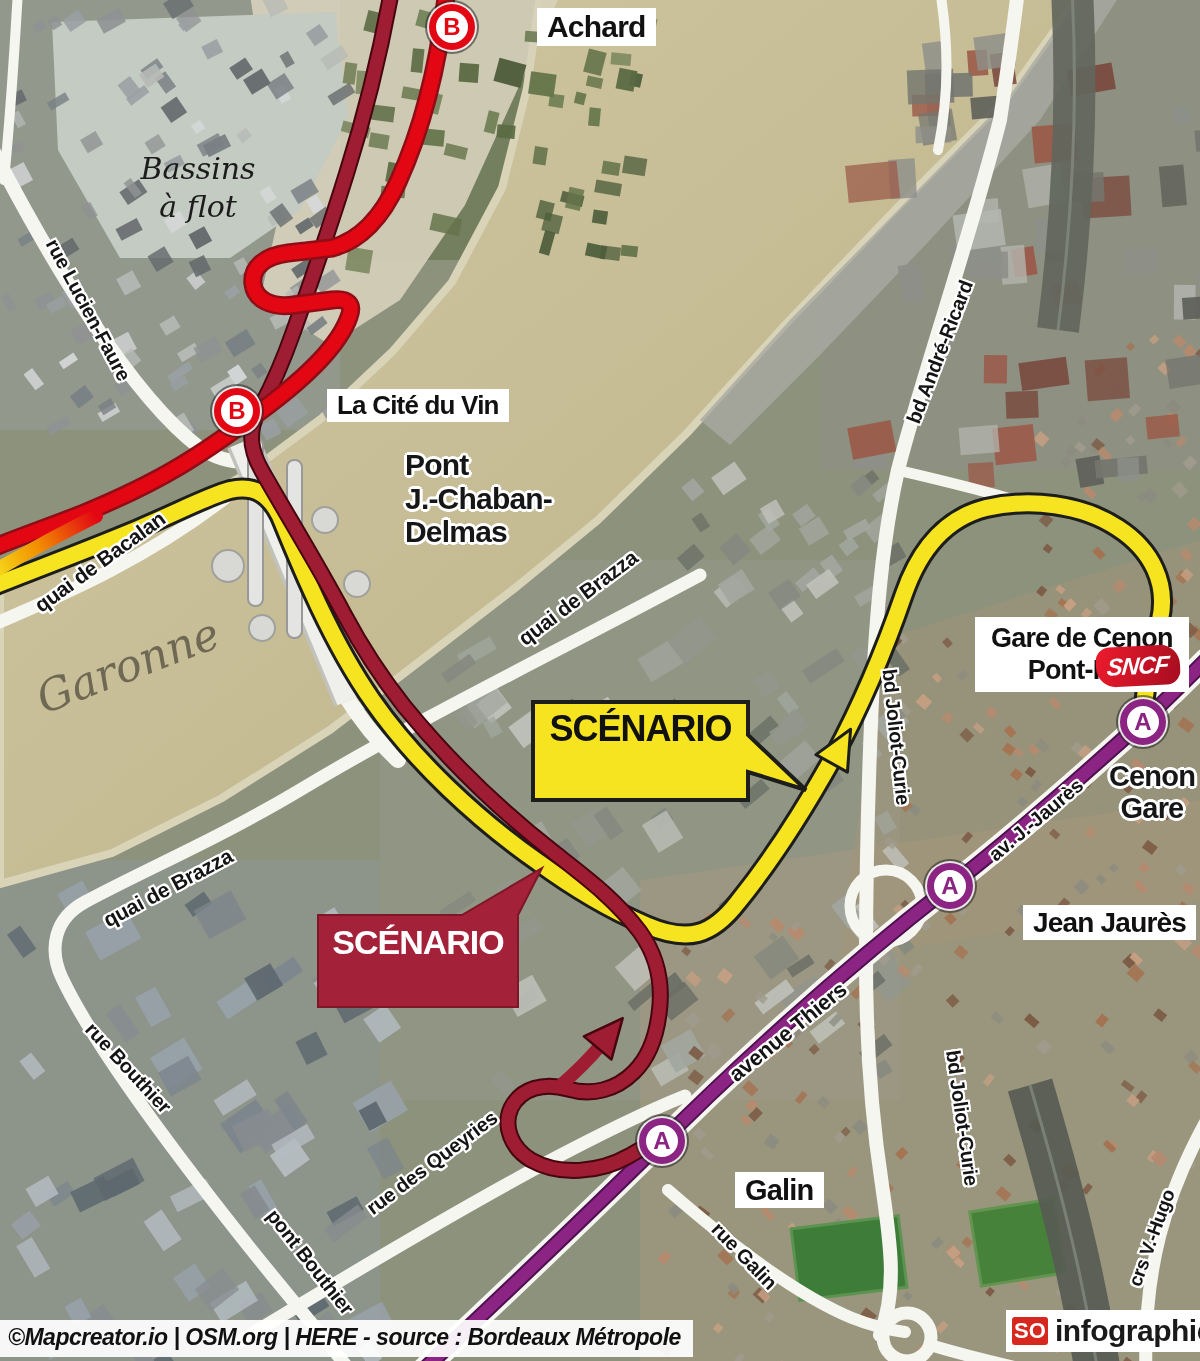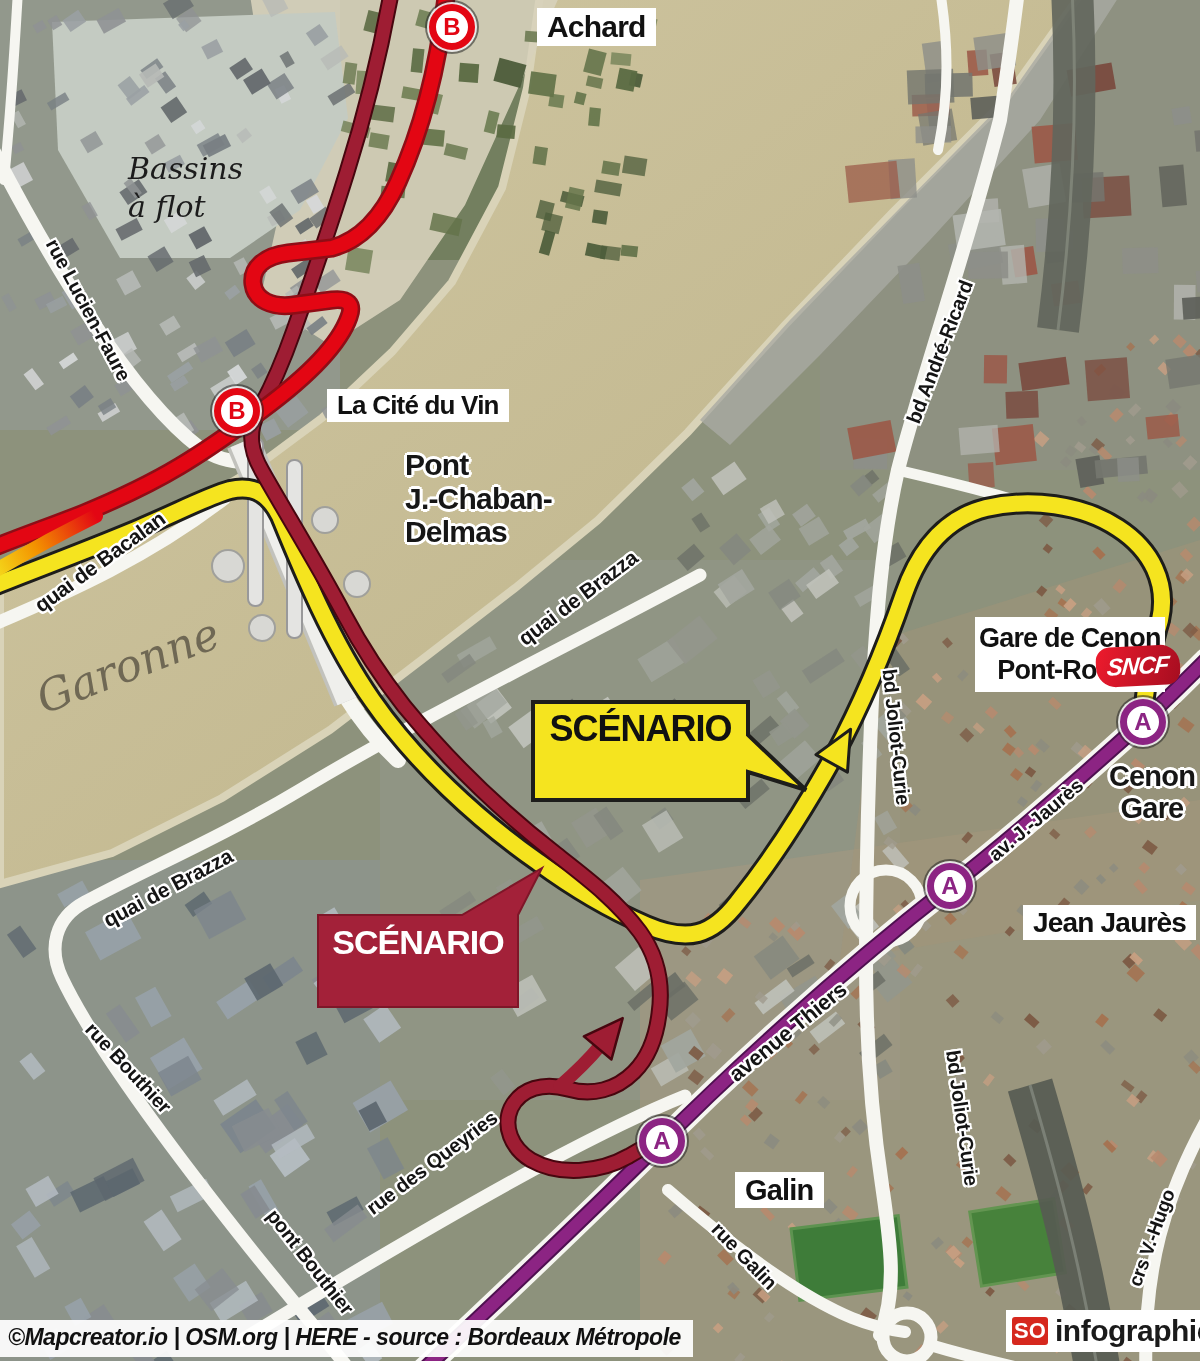--- a/index.html
+++ b/index.html
@@ -734,33 +734,33 @@
   </g>
 
   <g id="callout-shapes">
     <path d="M 533,702 L 748,702 L 748,735 L 806,790 L 748,772 L 748,800 L 533,800 Z" fill="#f5e41f" stroke="#1d1d1b" stroke-width="4"></path>
     <path d="M 318,915 L 462,915 L 542,868 L 518,915 L 518,1007 L 318,1007 Z" fill="#a32139" stroke="#7e1628" stroke-width="2"></path>
   </g>
 </svg>
 
 <div id="overlay">
 
-  <div class="serifit" style="position:absolute;left:128px;top:150px;width:140px;font-size:30px;color:#1c1c1c;line-height:1.25;">
+  <div class="serifit" style="position:absolute;left:128px;top:150px;width:140px;text-align:center;font-size:30px;color:#1c1c1c;line-height:1.25;">
     <div>Bassins</div>
     <div>à flot</div>
   </div>
   <div class="serifit" style="position:absolute;left:32px;top:640px;font-size:44px;color:#6f6854;transform:rotate(-21deg);">Garonne</div>
 
   <div class="bigblack outl" style="left:385px;top:448px;position:absolute;font-size:30px;text-align:left;margin-left:20px;">
     <div>Pont</div>
     <div>J.-Chaban-</div>
     <div>Delmas</div>
   </div>
 
-  <div class="whitebox" style="left:928px;top:617px;text-align:center;font-size:27px;line-height:1.2;padding:5px 4px;">
+  <div class="whitebox" style="left:928px;top:617px;text-align:right;font-size:27px;line-height:1.2;padding:5px 16px;">
     <div>Gare de Cenon</div>
     <div>Pont-Rouge</div>
   </div>
 
   <div class="bigblack outl" style="left:1102px;top:760px;position:absolute;width:100px;font-size:29px;text-align:center;">
     <div>Cenon</div>
     <div>Gare</div>
   </div>
 
   <div style="position:absolute;left:1096px;top:646px;width:84px;height:40px;transform:rotate(-3deg);

